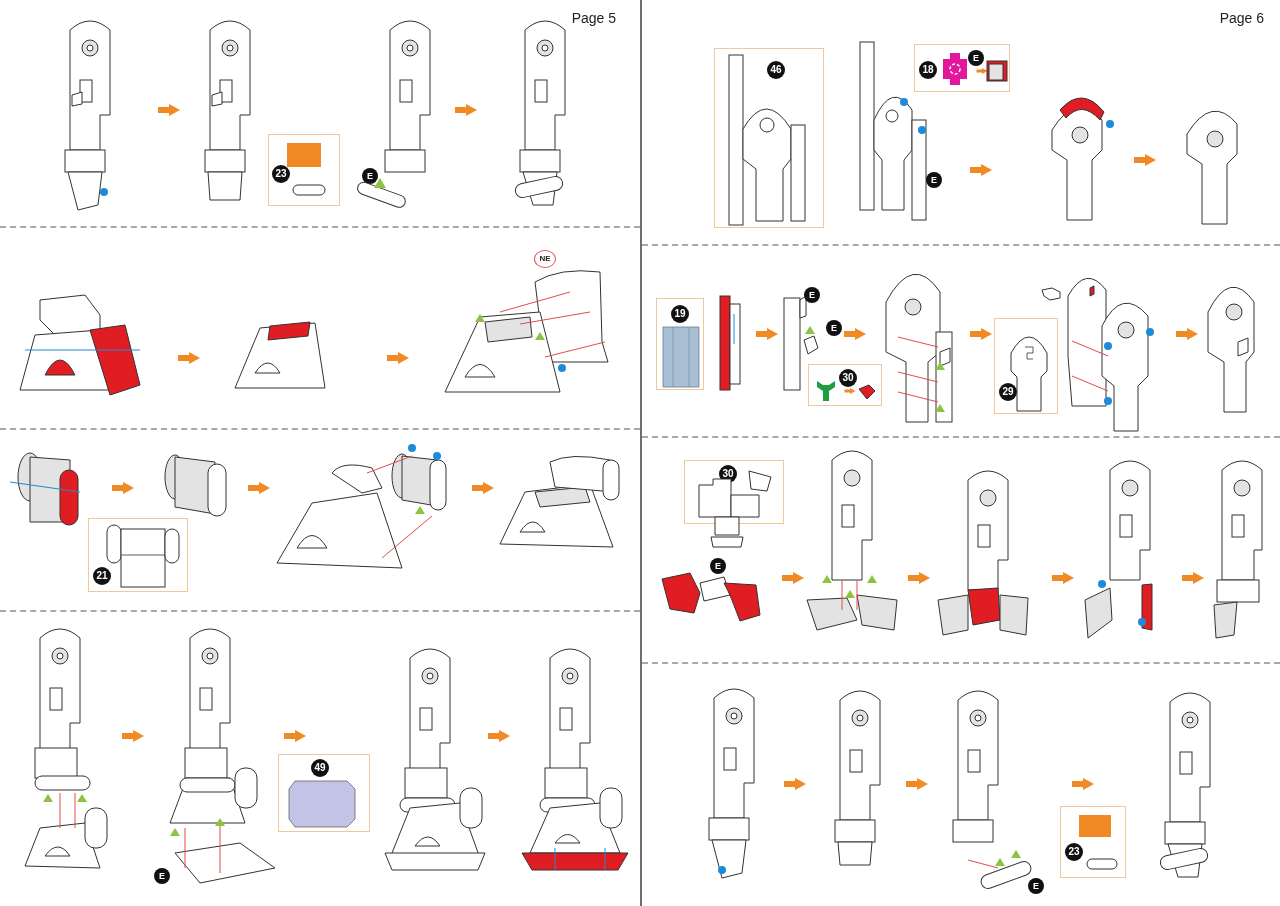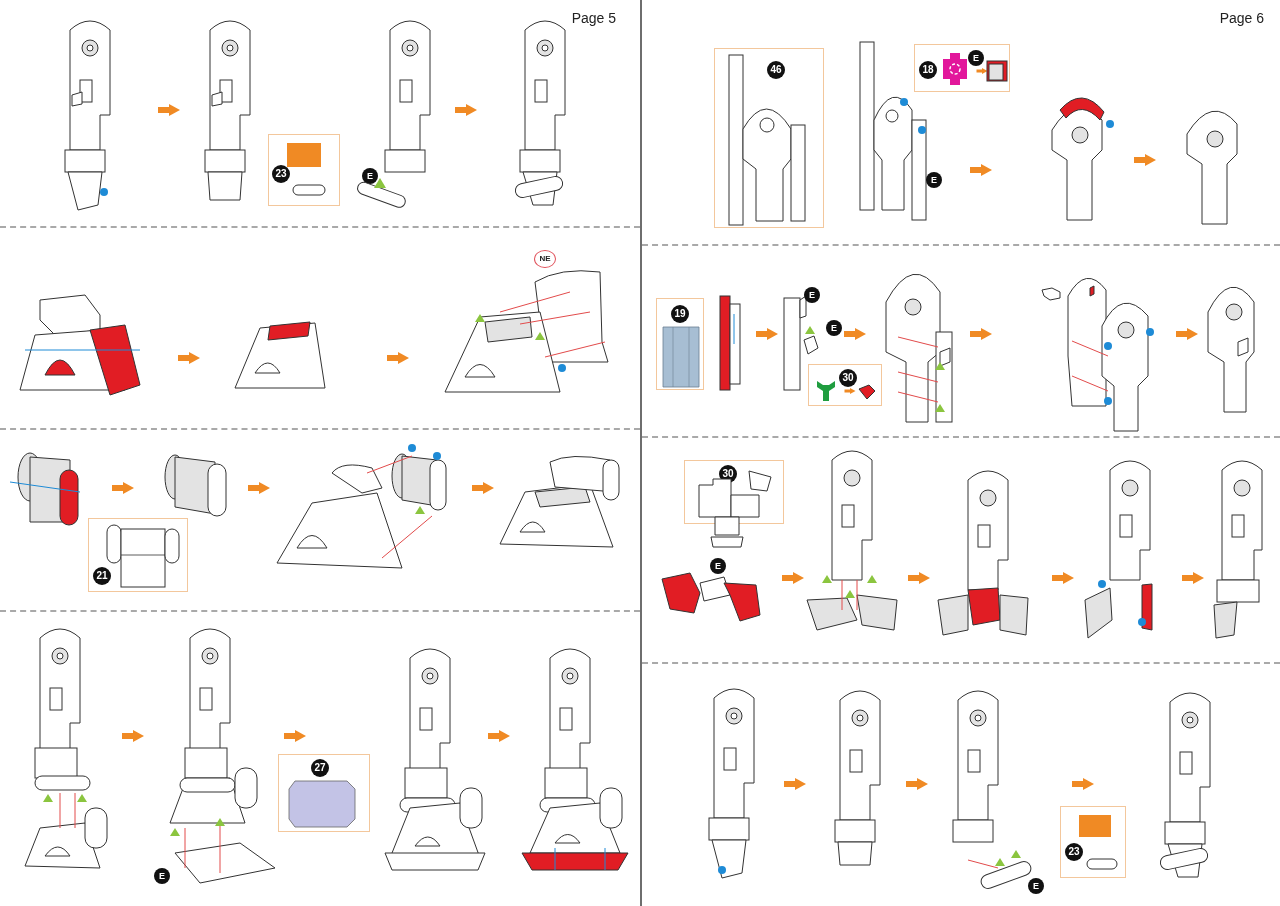--- a/index.html
+++ b/index.html
@@ -191,21 +191,21 @@
     <rect class="ln" x="75" y="140" width="22" height="40" rx="10"></rect>
     <path class="ln" d="M15 225 L80 215 L115 240 L40 255 Z"></path>
     <line class="red-line" x1="25" y1="200" x2="25" y2="240"></line>
     <line class="red-line" x1="60" y1="198" x2="60" y2="245"></line>
     <polygon class="green-tri" points="15,200 20,208 10,208"></polygon>
     <polygon class="green-tri" points="60,190 65,198 55,198"></polygon>
   </svg>
   <div class="e-badge" style="left:154px;top:868px">E</div>
   <div class="step-arrow" style="left:284px;top:730px"></div>
   <div class="callout" style="left:278px;top:754px;width:92px;height:78px">
-    <div class="num-badge" style="left:32px;top:4px">27</div>
+    <div class="num-badge" style="left:32px;top:4px">49</div>
     <svg class="fig" style="left:8px;top:24px" width="76" height="50">
       <path d="M8 2 L60 2 L68 10 L68 40 L60 48 L8 48 L2 40 L2 10 Z" fill="#c3c3e6" stroke="#666" stroke-width="0.8"></path>
     </svg>
   </div>
   <svg class="fig" style="left:380px;top:648px" width="120" height="240">
     <path class="ln" d="M30 10 Q50 -8 70 10 L70 95 L60 95 L60 130 L30 130 Z"></path>
     <circle class="ln-g" cx="50" cy="28" r="8"></circle>
       <circle class="ln" cx="50" cy="28" r="3"></circle>
     <rect class="ln" x="40" y="60" width="12" height="22"></rect>
     <rect class="ln" x="25" y="120" width="42" height="30"></rect>
@@ -318,20 +318,27 @@
     <circle class="ln-g" cx="35" cy="45" r="8"></circle>
     <rect class="ln" x="58" y="70" width="16" height="90"></rect>
     <path class="ln" d="M62 90 L72 86 L72 100 L62 104 Z"></path>
     <line class="red-line" x1="20" y1="75" x2="60" y2="85"></line>
     <line class="red-line" x1="20" y1="110" x2="60" y2="120"></line>
     <line class="red-line" x1="20" y1="130" x2="60" y2="140"></line>
     <polygon class="green-tri" points="62,100 67,108 57,108"></polygon>
     <polygon class="green-tri" points="62,142 67,150 57,150"></polygon>
   </svg>
   <div class="step-arrow" style="left:328px;top:328px"></div>
+  <div class="callout" style="left:352px;top:318px;width:64px;height:96px">
+    <div class="num-badge" style="left:4px;top:64px">29</div>
+    <svg class="fig" style="left:10px;top:4px" width="48" height="90">
+      <path class="ln" d="M6 30 Q24 -2 42 30 L42 48 L36 54 L36 88 L12 88 L12 54 L6 48 Z"></path>
+      <path class="thin" d="M20 24 L28 24 L28 30 L22 30 L22 36 L28 36"></path>
+    </svg>
+  </div>
   <svg class="fig" style="left:398px;top:286px" width="24" height="16">
     <path class="ln" d="M2 4 L12 2 L20 6 L20 12 L10 14 L4 10 Z"></path>
   </svg>
   <svg class="fig" style="left:420px;top:266px" width="110" height="170">
     <path class="ln" d="M6 30 Q24 -2 44 24 L44 140 L10 140 L6 90 Z"></path>
     <path class="ln-r" d="M28 22 L32 20 L32 28 L28 30 Z"></path>
     <path class="ln" d="M40 60 Q60 20 86 50 L86 110 L76 120 L76 165 L52 165 L52 120 L40 110 Z"></path>
     <circle class="ln-g" cx="64" cy="64" r="8"></circle>
     <line class="red-line" x1="10" y1="75" x2="46" y2="90"></line>
     <line class="red-line" x1="10" y1="110" x2="46" y2="125"></line>

